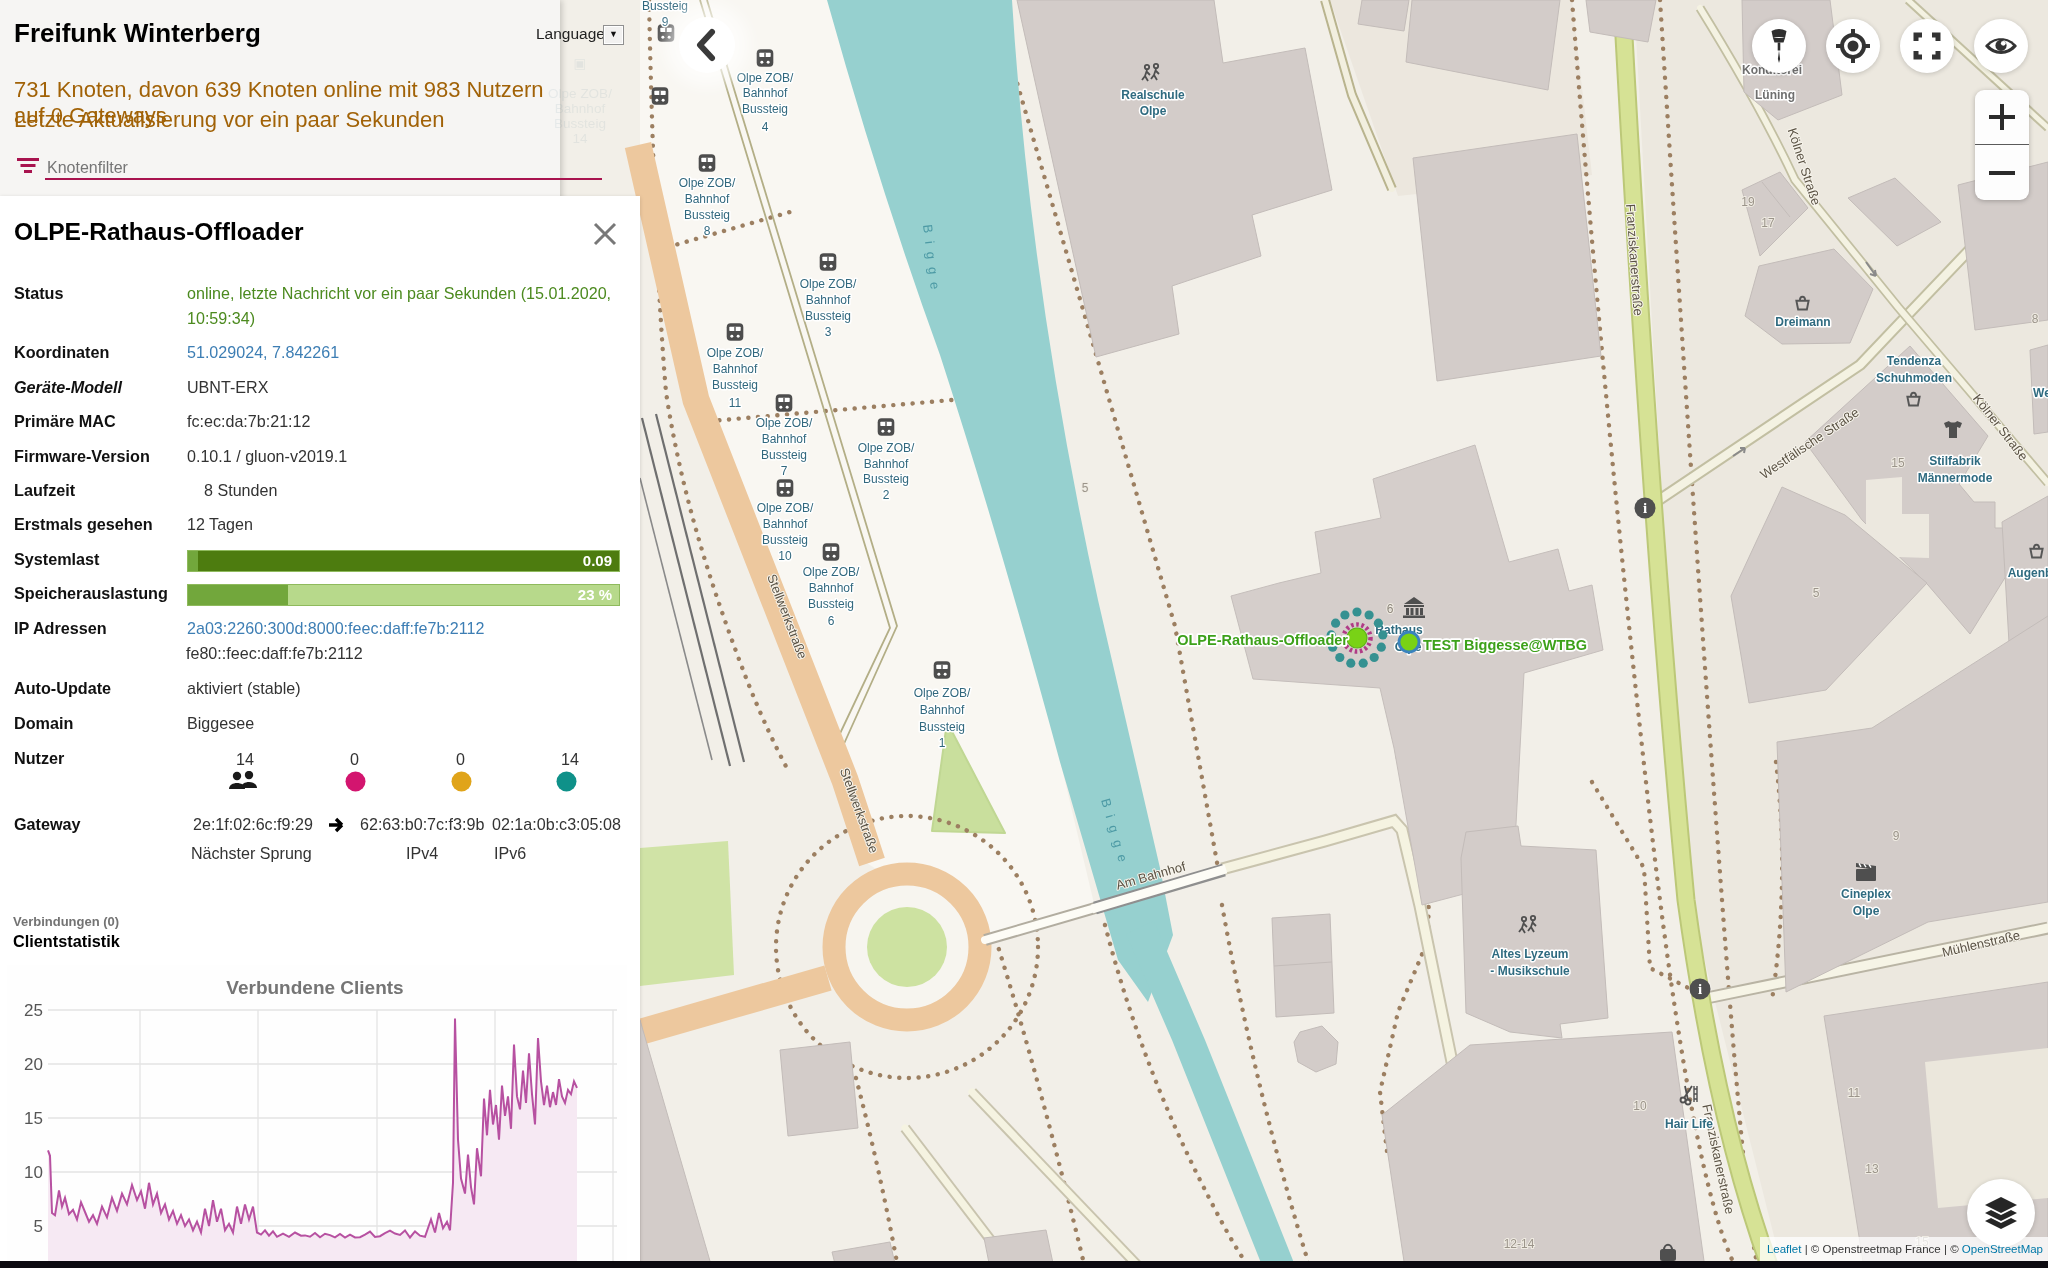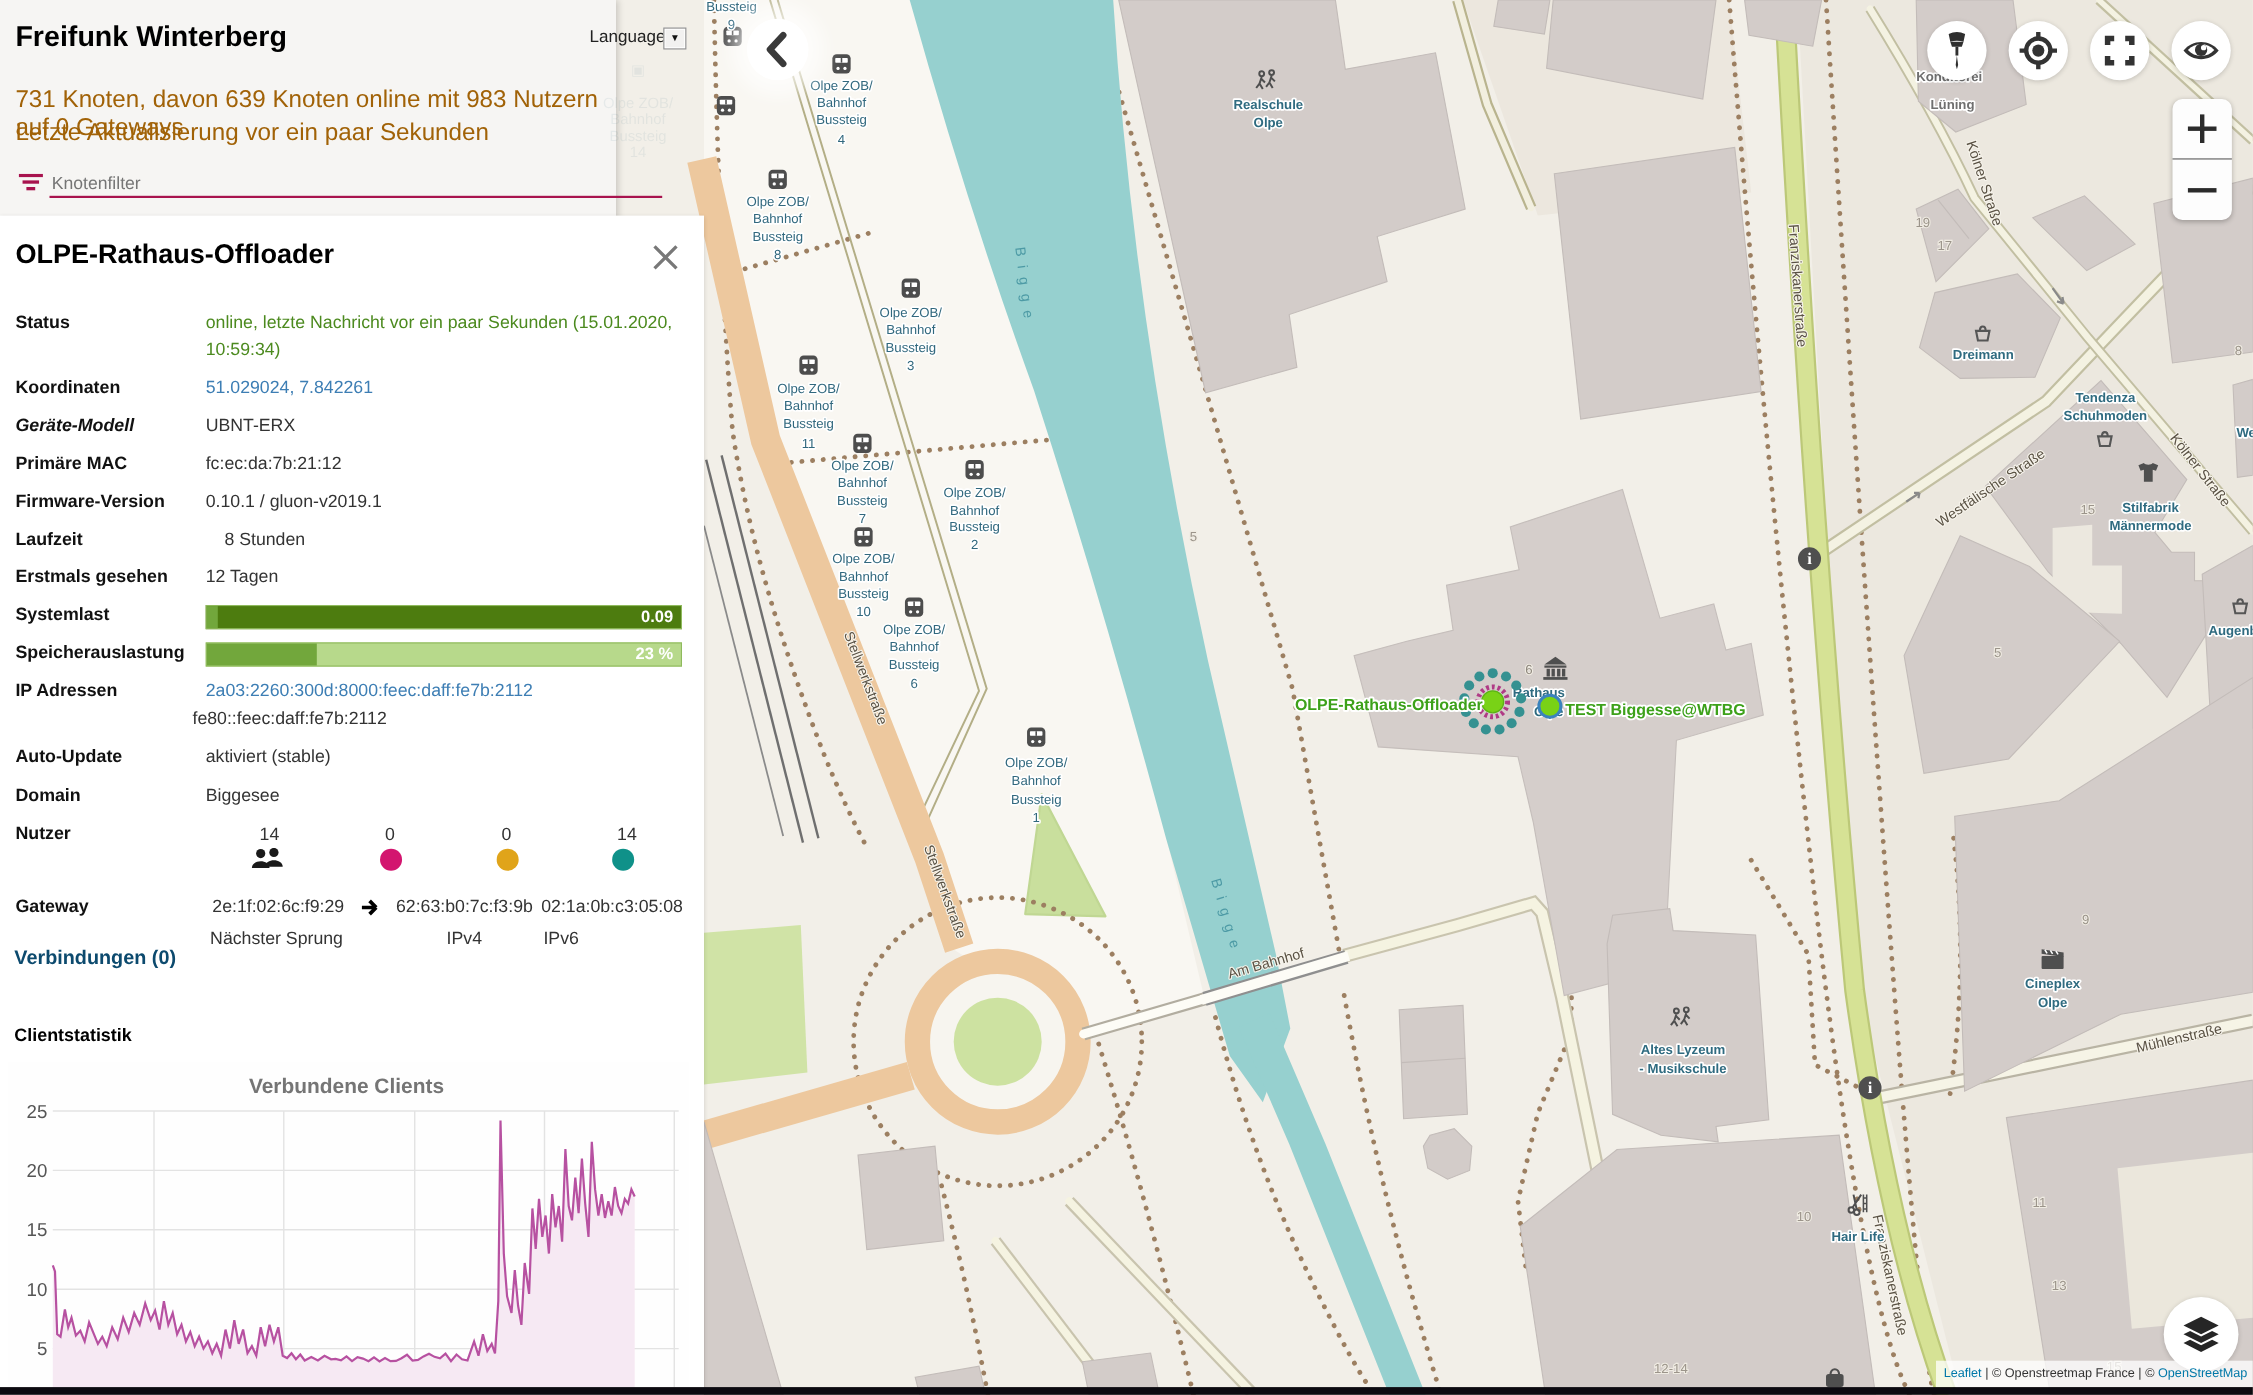--- a/index.html
+++ b/index.html
@@ -375,21 +375,21 @@
 <div class="abs lbl" style="left:14px;top:619px;">Gateway</div>
 <div class="abs val" style="left:187px;top:88px;"><span class="green">online, letzte Nachricht vor ein paar Sekunden (15.01.2020,</span></div>
 <div class="abs val" style="left:187px;top:113px;"><span class="green">10:59:34)</span></div>
 <div class="abs val" style="left:187px;top:147px;"><span class="blue">51.029024, 7.842261</span></div>
 <div class="abs val" style="left:187px;top:182px;">UBNT-ERX</div>
 <div class="abs val" style="left:187px;top:216px;">fc:ec:da:7b:21:12</div>
 <div class="abs val" style="left:187px;top:251px;">0.10.1 / gluon-v2019.1</div>
 <div class="abs val" style="left:187px;top:285px;margin-left:17px;">8 Stunden</div>
 <div class="abs val" style="left:187px;top:319px;">12 Tagen</div>
 <div class="abs val" style="left:187px;top:423px;"><span class="blue">2a03:2260:300d:8000:feec:daff:fe7b:2112</span></div>
-<div class="abs val" style="left:175px;top:448px;">fe80::feec:daff:fe7b:2112</div>
+<div class="abs val" style="left:186px;top:448px;">fe80::feec:daff:fe7b:2112</div>
 <div class="abs val" style="left:187px;top:483px;">aktiviert (stable)</div>
 <div class="abs val" style="left:187px;top:518px;">Biggesee</div>
 <div class="abs" style="left:187px;top:354px;width:433px;height:22px;background:#4d7c0f;border:1px solid #8fba5d;box-sizing:border-box;">
         <div style="position:absolute;left:0;top:0;width:10px;height:20px;background:#72a73c;"></div>
         <div style="position:absolute;right:7px;top:1px;font-size:15px;font-weight:700;color:#fff;">0.09</div>
       </div>
 <div class="abs" style="left:187px;top:388px;width:433px;height:22px;background:#b7d98b;border:1px solid #8fba5d;box-sizing:border-box;">
         <div style="position:absolute;left:0;top:0;width:100px;height:20px;background:#72a73c;"></div>
         <div style="position:absolute;right:7px;top:1px;font-size:15px;font-weight:700;color:#fff;">23 %</div>
       </div>
@@ -416,21 +416,21 @@
       </svg>
 <div class="abs val" style="left:193px;top:619px;">2e:1f:02:6c:f9:29</div>
 <svg class="abs" style="left:327px;top:619px;" width="22" height="20">
         <path d="M2,10 L15,10 M15,10 L9,4 M15,10 L9,16" stroke="#000" stroke-width="3.4" fill="none" stroke-linejoin="round"></path>
       </svg>
 <div class="abs val" style="left:360px;top:619px;">62:63:b0:7c:f3:9b</div>
 <div class="abs val" style="left:492px;top:619px;">02:1a:0b:c3:05:08</div>
 <div class="abs val" style="left:191px;top:648px;">Nächster Sprung</div>
 <div class="abs val" style="left:406px;top:648px;">IPv4</div>
 <div class="abs val" style="left:494px;top:648px;">IPv6</div>
-<div class="abs" style="left:13px;top:664px;font-size:18px;font-weight:700;color:#0c4a6e;">Verbindungen (0)</div>
+<div class="abs" style="left:13px;top:718px;font-size:13px;font-weight:700;color:#737373;">Verbindungen (0)</div>
 <div class="abs" style="left:13px;top:736px;font-size:16.3px;font-weight:700;color:#000;">Clientstatistik</div>
 <svg class="abs" style="left:7px;top:769px;" width="620" height="296" viewBox="0 0 620 296">
 <rect x="0" y="0" width="620" height="296" fill="#fefefe"></rect>
 <text x="308" y="29" style="font-size:19px;font-weight:700;fill:#757575;text-anchor:middle;">Verbundene Clients</text>
 <line x1="41" y1="45" x2="610" y2="45" stroke="#e3e3e3" stroke-width="1.3"></line>
 <text x="36" y="51" style="font-size:17px;fill:#555;text-anchor:end;">25</text>
 <line x1="41" y1="99" x2="610" y2="99" stroke="#e3e3e3" stroke-width="1.3"></line>
 <text x="36" y="105" style="font-size:17px;fill:#555;text-anchor:end;">20</text>
 <line x1="41" y1="153" x2="610" y2="153" stroke="#e3e3e3" stroke-width="1.3"></line>
 <text x="36" y="159" style="font-size:17px;fill:#555;text-anchor:end;">15</text>

